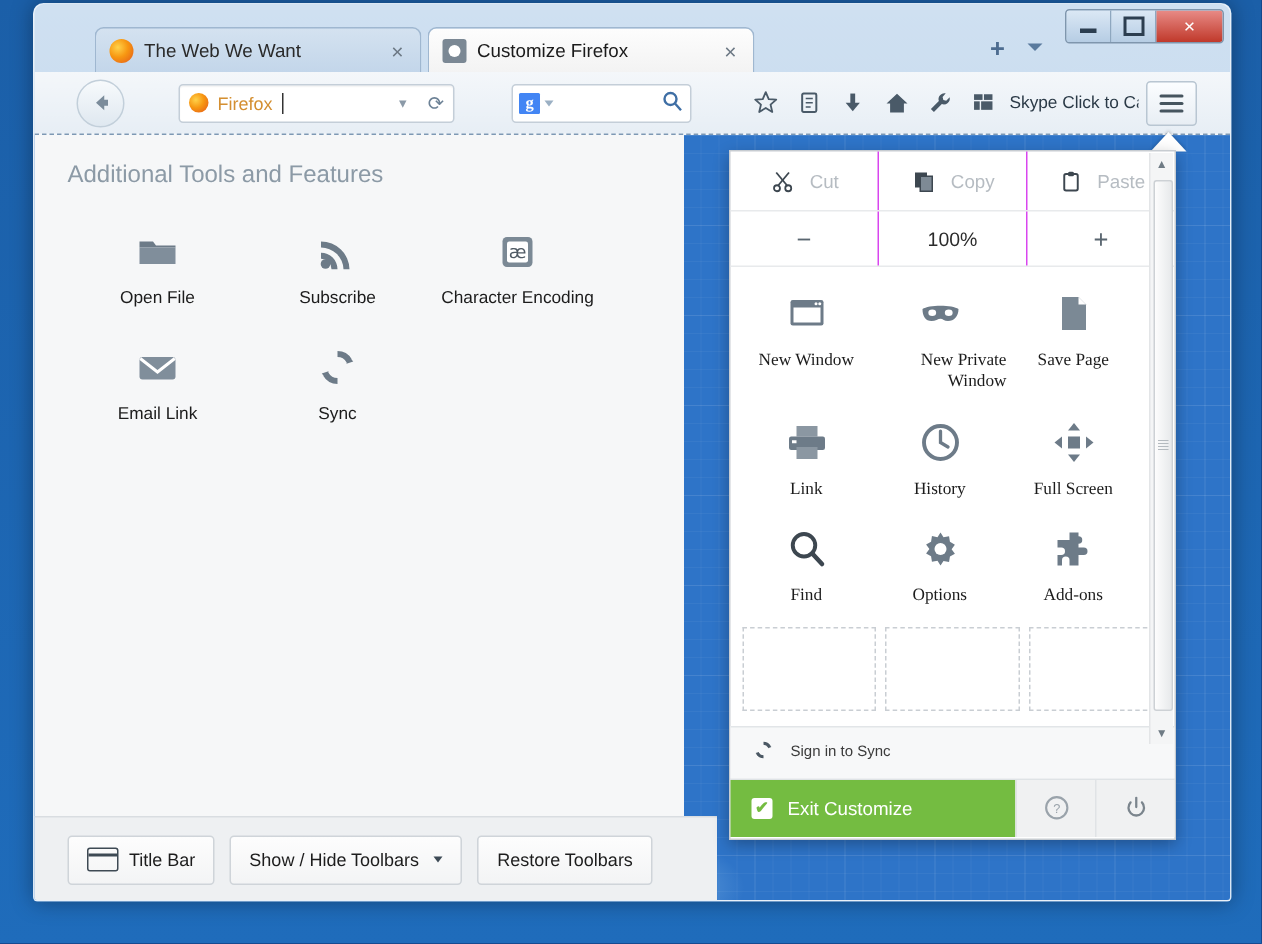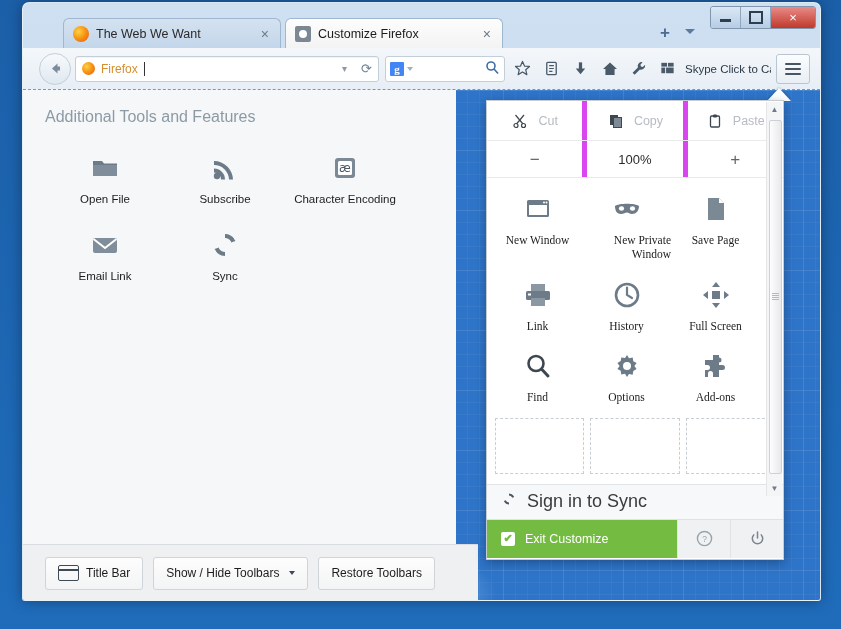--- a/index.html
+++ b/index.html
@@ -43,21 +43,21 @@
         background:linear-gradient(#dbe8f5,#b6cde4);border-right:1px solid #8ea7bf;}
   .wbtn:last-child{border-right:none;}
   .wbtn.close{width:44px;background:linear-gradient(#e88b86,#c0392b);}
   .wbtn .g{color:#2c3e50;font-size:11px;line-height:1;}
   .wbtn.close .g{color:#fff;font-size:13px;}
   .wmin{width:11px;height:3px;background:#2c3e50;margin-top:6px;}
   .wmax{width:10px;height:9px;border:2px solid #2c3e50;}
 
   
   .navbar{position:relative;height:41px;background:linear-gradient(#f4f7fa,#e7eef5);
-          border-bottom:1px dashed #7d98b4;display:flex;align-items:center;padding:0 10px;}
+          border-bottom:1px dashed #7d98b4;display:flex;align-items:center;padding:0 22px;gap:32px;}
   .backbtn{width:30px;height:30px;border-radius:50%;flex:none;margin:0 4px 0 6px;
       background:linear-gradient(#f7fafc,#dfe8f0);border:1px solid #c2cfda;
       display:flex;align-items:center;justify-content:center;}
   .urlbar{flex:1;height:24px;display:flex;align-items:center;gap:6px;
       background:#fff;border:1px solid #c4ced8;border-radius:3px;padding:0 6px;
       box-shadow:inset 0 1px 1px rgba(0,0,0,.05);}
   .urlbar .fav.ff{width:13px;height:13px;}
   .urltext{font-size:12px;color:#d48f31;}
   .caret{width:1px;height:14px;background:#333;}
   .ubicon{margin-left:auto;color:#8b9aa8;font-size:10px;}
@@ -115,36 +115,36 @@
      border-top:4.5px solid #3d4a55;margin-left:3px;}
 
   
   .panel{position:absolute;left:463px;top:10px;width:296px;height:458px;
      background:#fff;border:1px solid #c7ccd1;box-shadow:0 3px 10px rgba(0,0,0,.3);}
   .panel-arrow{position:absolute;left:744px;top:-2px;width:0;height:0;
      border-left:12px solid transparent;border-right:12px solid transparent;
      border-bottom:13px solid #fff;filter:drop-shadow(0 -1px 1px rgba(0,0,0,.18));}
   .prow{display:flex;border-bottom:1px solid #e8eaec;height:39px;}
   .pcell{flex:1;display:flex;align-items:center;justify-content:center;gap:9px;
-     border-right:5px solid #d946ef;font-size:12.5px;}
+     border-right:1px solid #d946ef;font-size:12.5px;}
   .pcell:last-child{border-right:none;}
   .pcell.dim{color:#b6bcc2;}
   .pcell .mini{display:flex;align-items:center;justify-content:center;width:18px;height:18px;}
   .zoomrow{height:36px;}
   .zoomrow .pcell{font-size:13px;color:#2b2b2b;}
   .zoomrow .big{font-size:17px;color:#5a6670;font-weight:300;line-height:1;}
 
   .pgrid2{padding:7px 6px 0;display:flex;flex-wrap:wrap;}
   .pitem2{width:89px;padding:8px 0 9px;display:flex;flex-direction:column;align-items:center;gap:8px;}
   .pitem2 .lbl{font-size:11.5px;color:#1c1c1c;text-align:right;line-height:1.25;font-family:Liberation Serif, serif;}
   .slots{display:flex;gap:6px;padding:4px 8px 10px;}
   .slot{flex:1;height:54px;border:1px dashed #c9ced3;background:#fff;}
 
   .psync{height:34px;display:flex;align-items:center;gap:10px;padding-left:14px;
-     border-top:1px solid #e2e5e8;background:#f7f8f9;font-size:18px;color:#3b3b3b;}
+     border-top:1px solid #e2e5e8;background:#f7f8f9;font-size:10px;color:#3b3b3b;}
   .pfoot{height:38px;display:flex;align-items:stretch;border-top:1px solid #dfe3e6;}
   .exitbtn{flex:1;background:#74bc41;display:flex;align-items:center;gap:10px;padding-left:14px;
      color:#fff;font-size:12.5px;}
   .chk{width:14px;height:14px;background:#fff;border-radius:2px;display:flex;
      align-items:center;justify-content:center;color:#74bc41;font-size:11px;font-weight:bold;}
   .ffoot{width:52px;display:flex;align-items:center;justify-content:center;background:#f0f1f2;
      border-left:1px solid #e0e3e6;color:#9aa3ab;}
 
   
   .pscroll{position:absolute;right:1px;top:1px;width:15px;height:394px;background:#f4f5f6;

